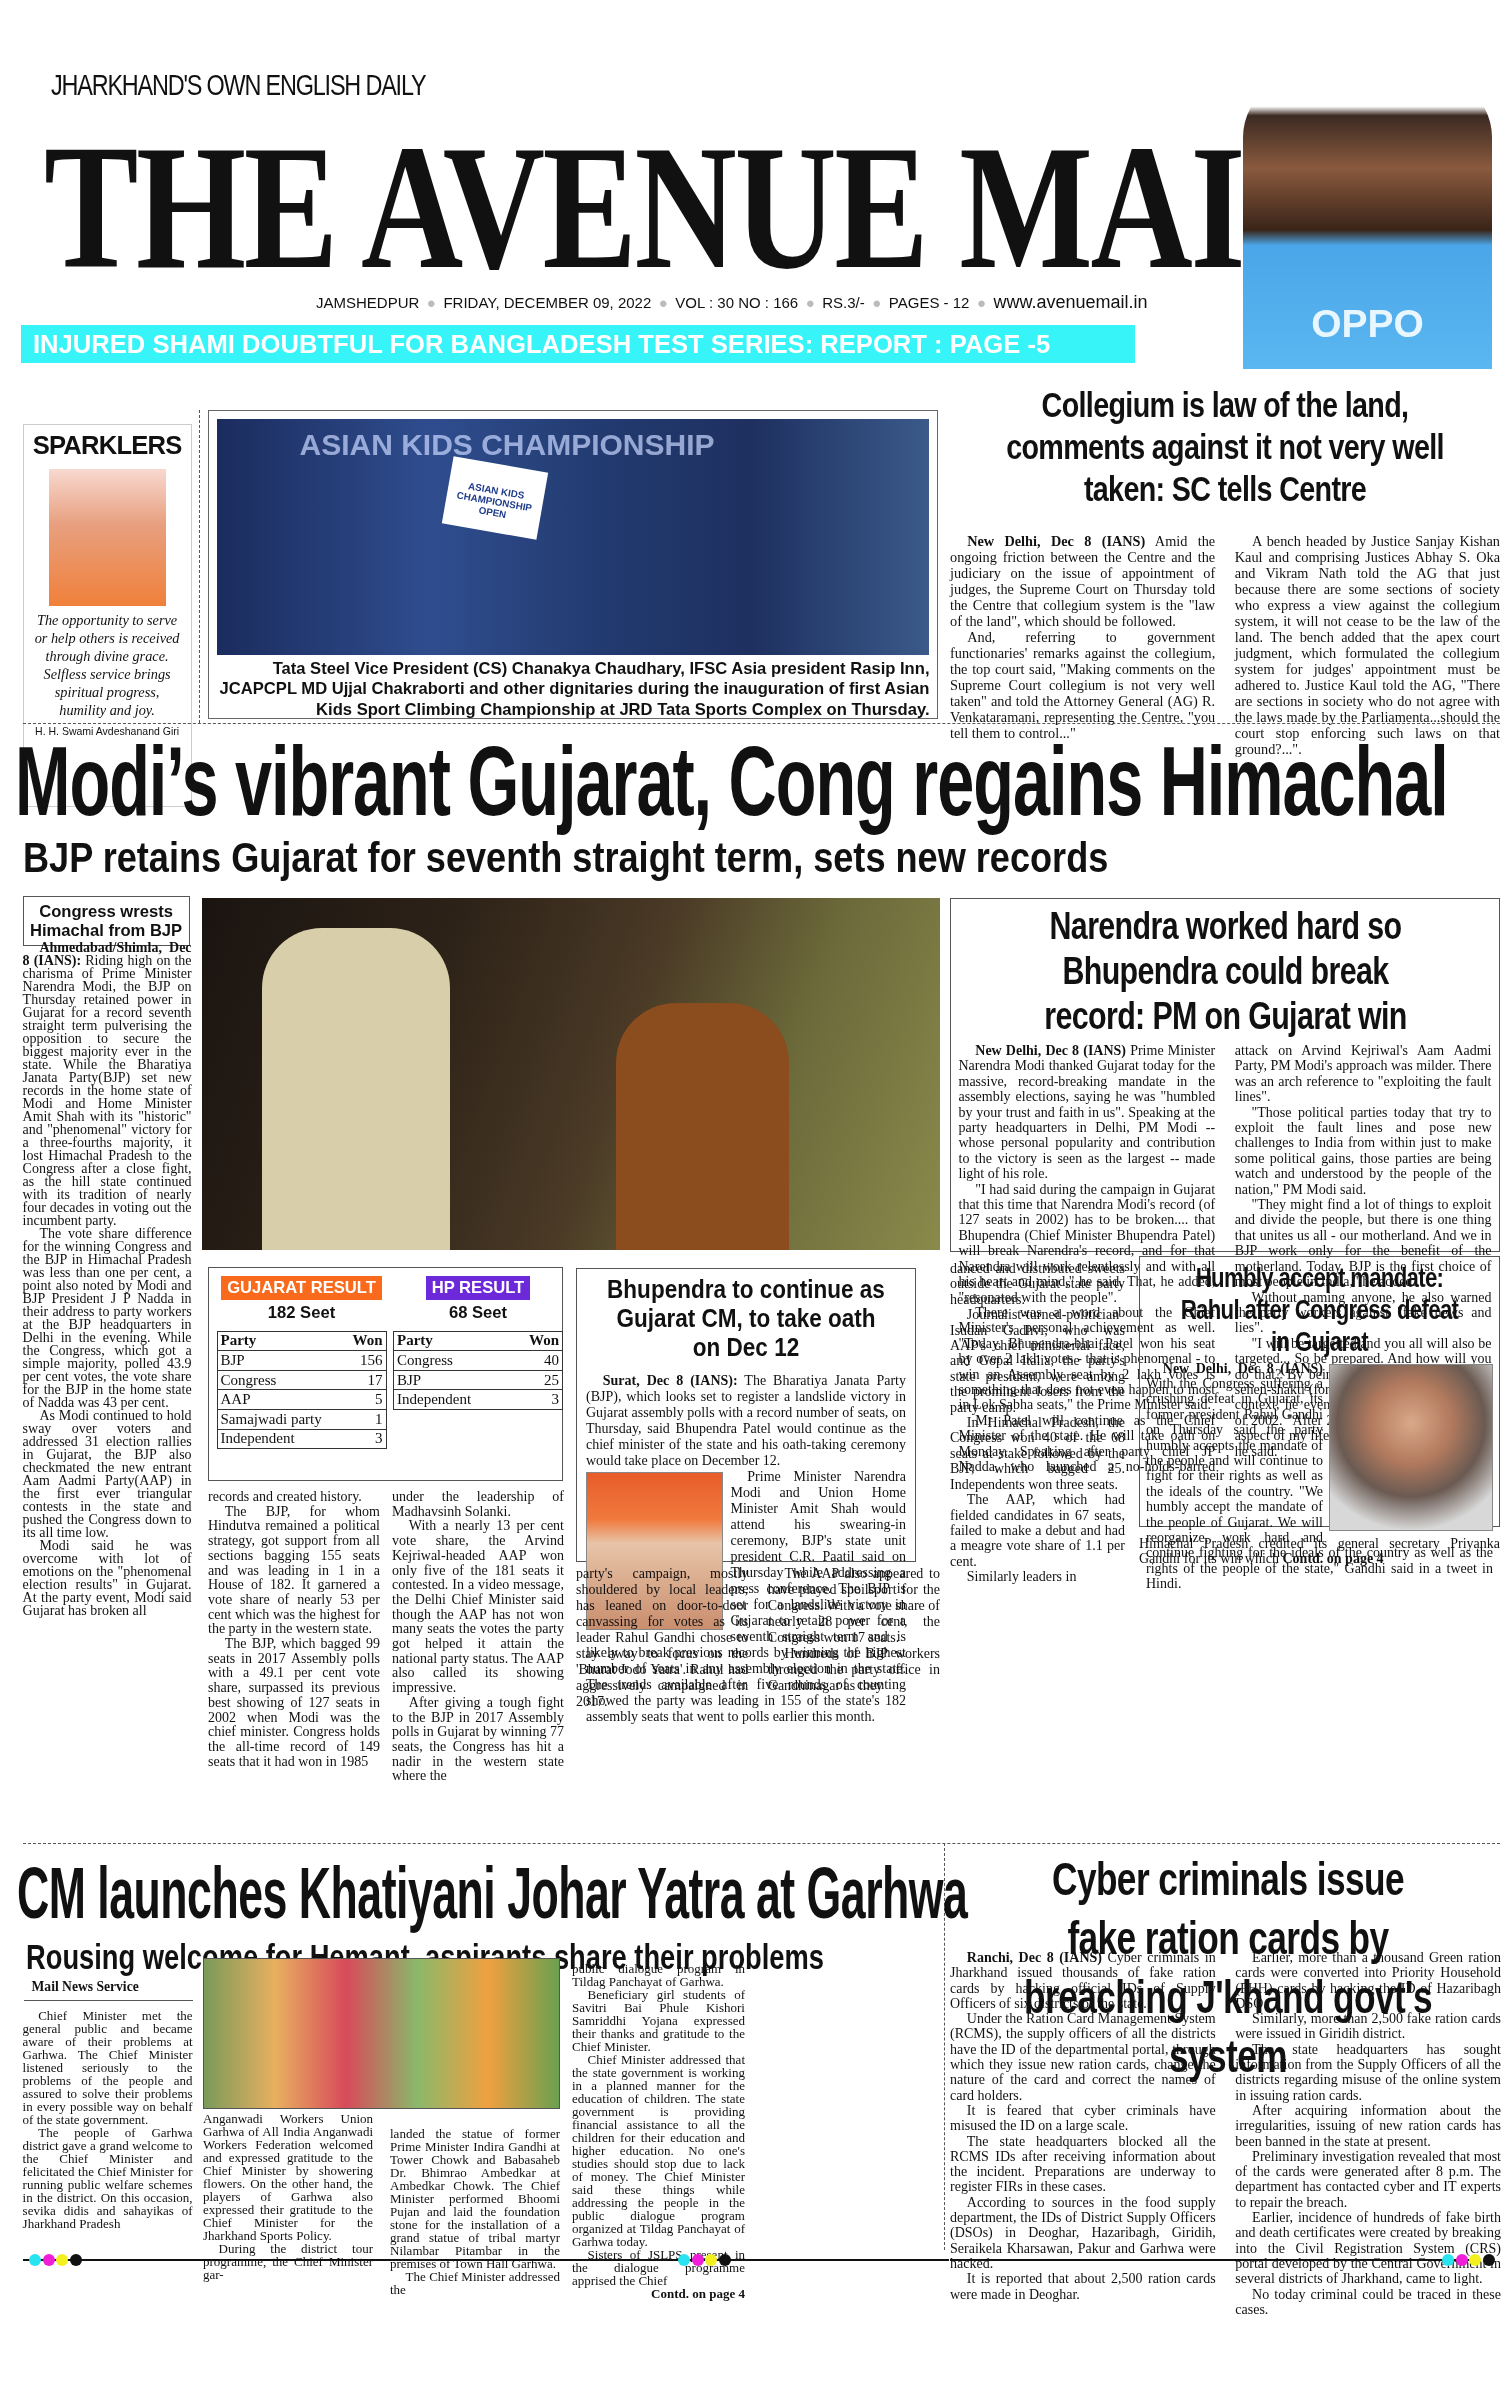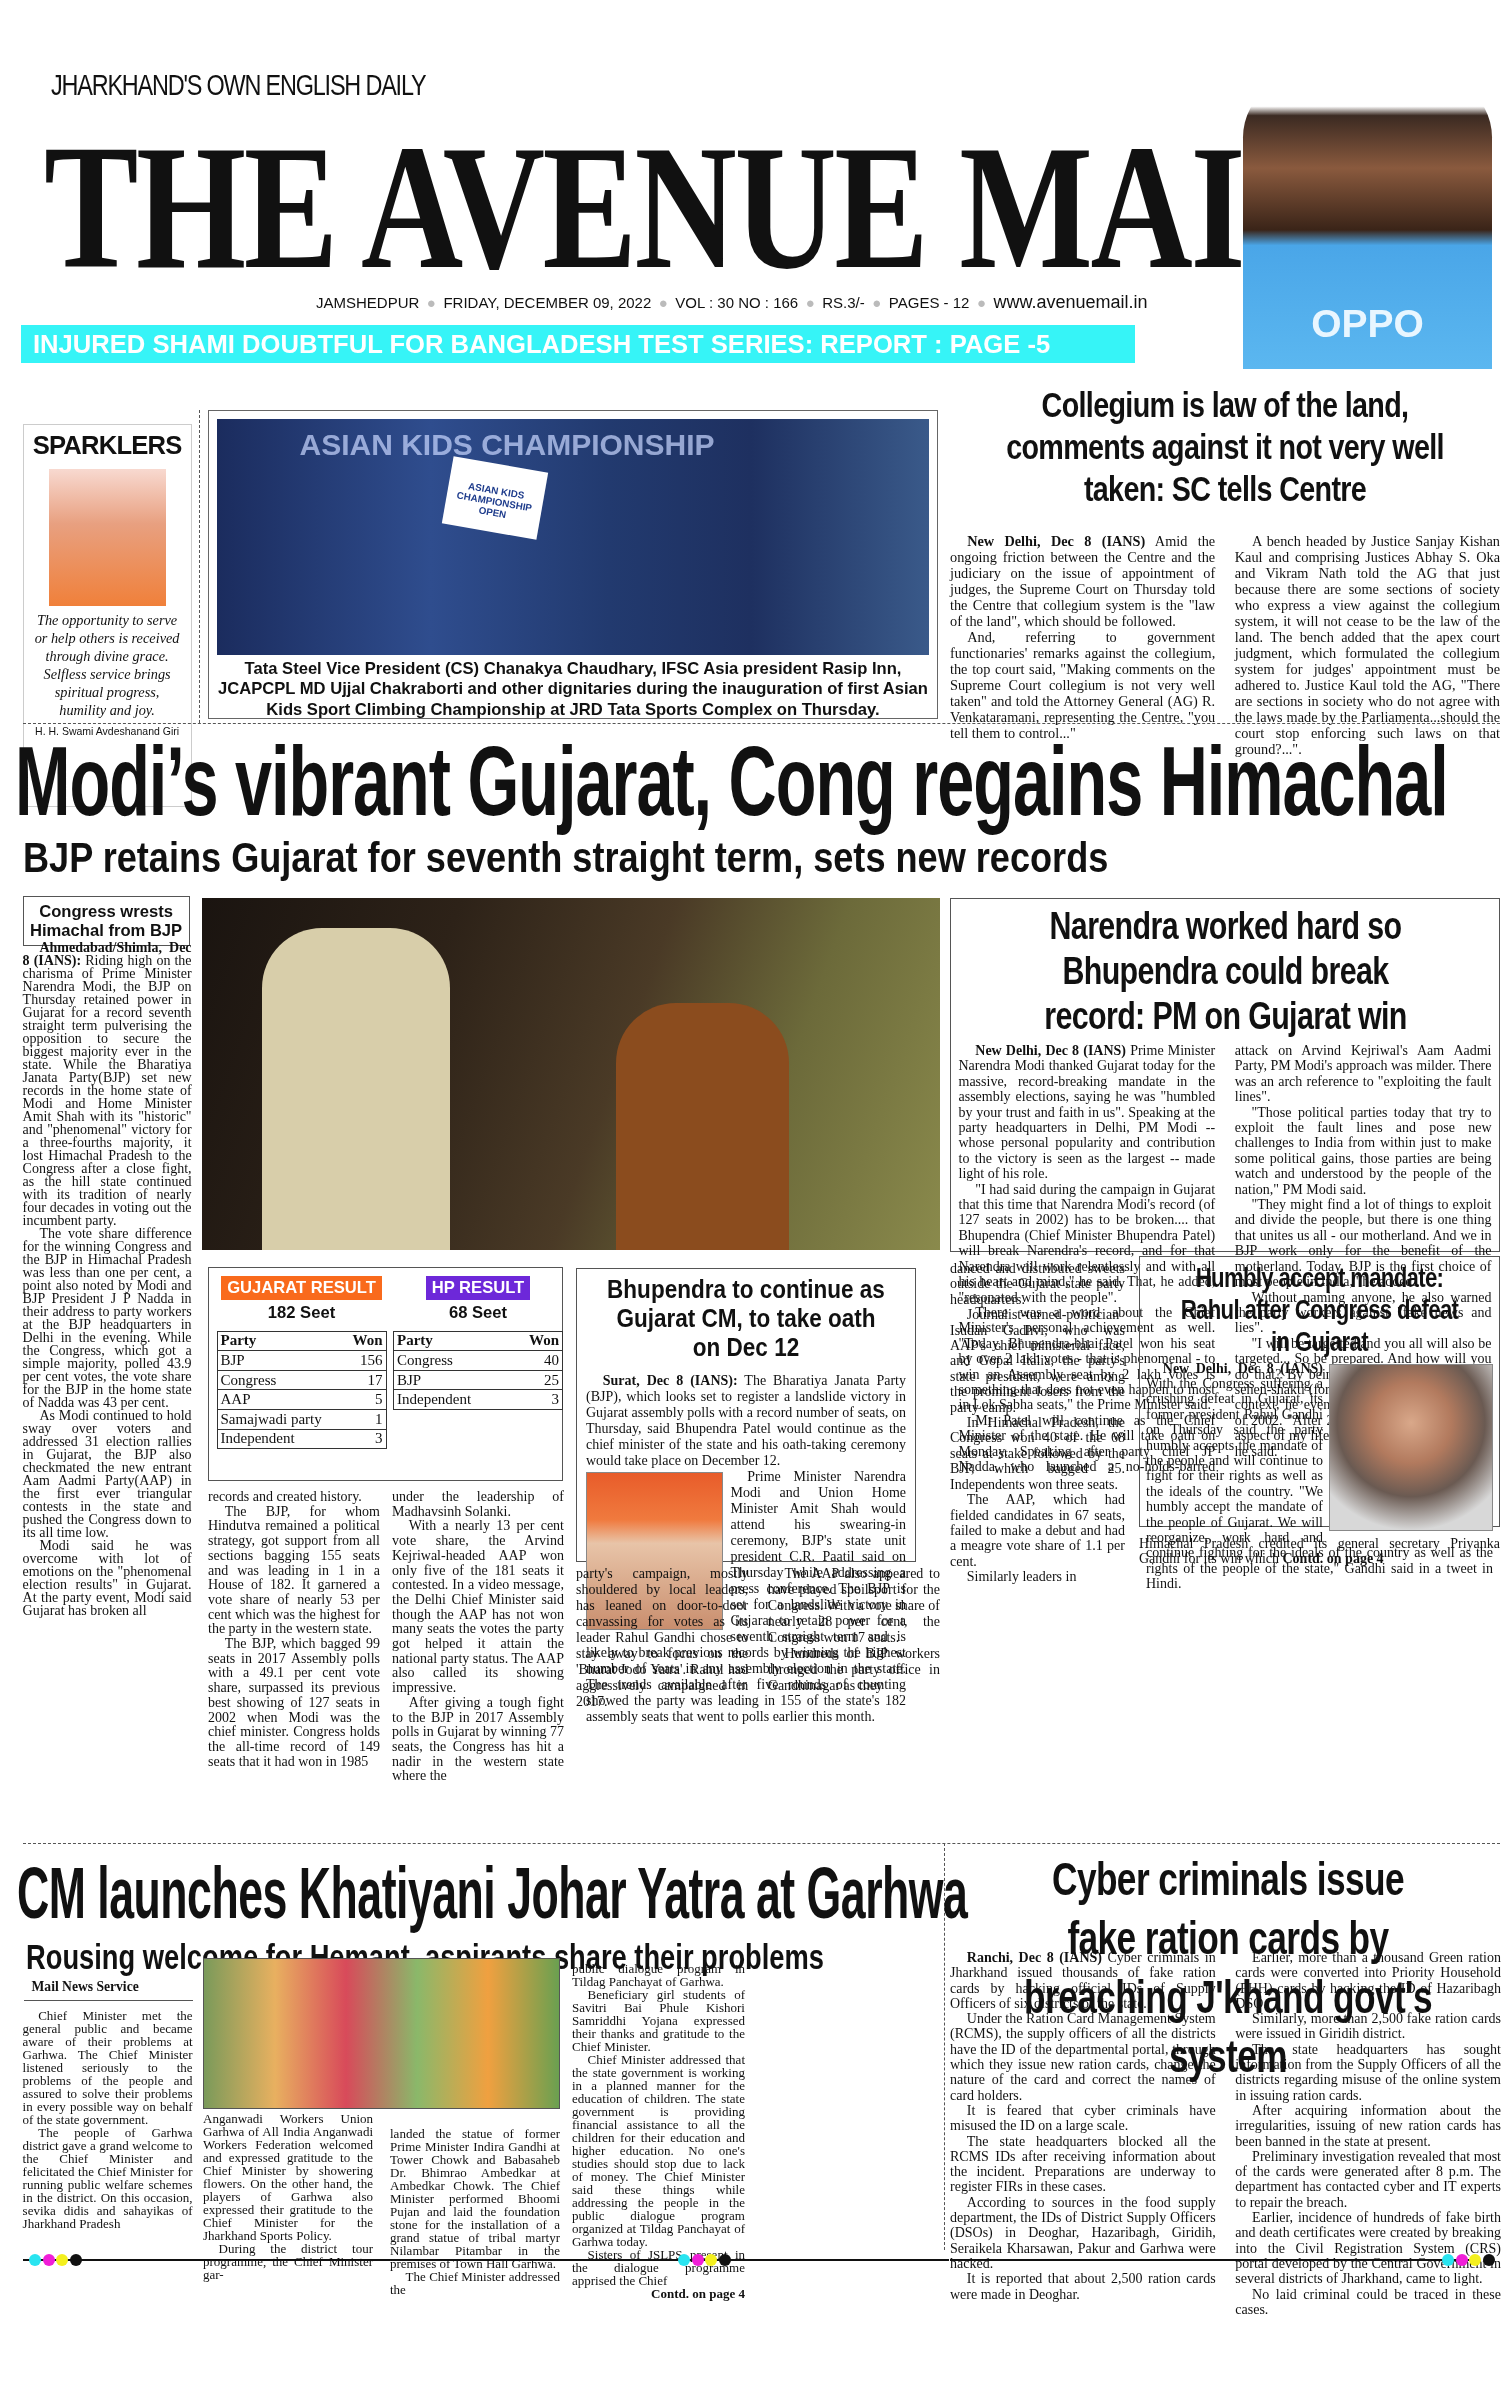--- a/index.html
+++ b/index.html
@@ -31,21 +31,21 @@
   #sparklers { left: 22.6px; top: 424px; width: 169px; height: 383px; border: 0.8px solid #ccc; padding: 6px; text-align: center; }
   #sparklers h3 { font-family: "Liberation Sans", sans-serif; font-size: 25.6px; font-weight: 900; letter-spacing: -0.8px; }
   #sparklers .portrait { width: 117px; height: 137px; margin: 9px auto 4.5px; background: linear-gradient(180deg, #f8d9d0 0%, #e8a080 40%, #f0803a 100%); }
   #sparklers .quote { font-style: italic; font-size: 14.3px; line-height: 18px; }
   #sparklers .author { font-family: "Liberation Sans", sans-serif; font-size: 10.5px; margin-top: 6px; }
 
   #event-photo-box { left: 208px; top: 410px; width: 730px; height: 309px; border: 0.8px solid #666; padding: 7.5px; }
   #event-photo { width: 712px; height: 236px; background: linear-gradient(90deg, #1b2c5e 0%, #2f4d8e 30%, #223a6f 55%, #1e3060 75%, #3a5a8a 100%); position: relative; }
   #event-photo .banner { position: absolute; left: 83px; top: 9px; color: #c9d7ff; font-family: "Liberation Sans", sans-serif; font-size: 30px; font-weight: bold; opacity: .7; }
   #event-photo .sign { position: absolute; left: 230px; top: 45px; width: 96px; height: 68px; background: #fff; transform: rotate(10deg); text-align: center; font-family: "Liberation Sans", sans-serif; font-size: 9.8px; color: #1e3c8c; font-weight: bold; padding-top: 21px; }
-  #event-caption { font-family: "Liberation Sans", sans-serif; font-weight: bold; font-size: 16.6px; line-height: 20.3px; text-align: center; margin-top: 4.5px; }
+  #event-caption { font-family: "Liberation Sans", sans-serif; font-weight: bold; font-size: 16.6px; line-height: 20.3px; text-align: right; margin-top: 4.5px; }
 
   #collegium { left: 950px; top: 384px; width: 550px; }
   #collegium h2 { font-size: 35px; line-height: 42px; text-align: center; transform: scaleX(0.82); transform-origin: center; }
   #collegium .body-text { font-size: 14.3px; line-height: 16px; margin-top: 23px; }
 
   
   #lead-hl { left: 15px; top: 729px; width: 1491px; font-family: "Liberation Sans", sans-serif; font-weight: bold; font-size: 98px; line-height: 105px; white-space: nowrap; transform: scaleX(0.68); transform-origin: left; letter-spacing: -1.5px; }
   #lead-sub { left: 22.6px; top: 834px; width: 1491px; font-family: "Liberation Sans", sans-serif; font-weight: bold; font-size: 42px; line-height: 48px; white-space: nowrap; transform: scaleX(0.86); transform-origin: left; }
 
   #congress-box { left: 22.6px; top: 896px; width: 167px; border: 1.5px solid #555; padding: 4.5px; text-align: center; font-family: "Liberation Sans", sans-serif; font-weight: bold; font-size: 16.6px; line-height: 19.6px; }
@@ -321,21 +321,21 @@
   <p>It is feared that cyber criminals have misused the ID on a large scale.</p>
   <p>The state headquarters blocked all the RCMS IDs after receiving information about the incident. Preparations are underway to register FIRs in these cases.</p>
   <p>According to sources in the food supply department, the IDs of District Supply Officers (DSOs) in Deoghar, Hazaribagh, Giridih, Seraikela Kharsawan, Pakur and Garhwa were hacked.</p>
   <p>It is reported that about 2,500 ration cards were made in Deoghar.</p>
   <p>Earlier, more than a thousand Green ration cards were converted into Priority Household (PHH) cards by hacking the ID of Hazaribagh DSO.</p>
   <p>Similarly, more than 2,500 fake ration cards were issued in Giridih district.</p>
   <p>The state headquarters has sought information from the Supply Officers of all the districts regarding misuse of the online system in issuing ration cards.</p>
   <p>After acquiring information about the irregularities, issuing of new ration cards has been banned in the state at present.</p>
   <p>Preliminary investigation revealed that most of the cards were generated after 8 p.m. The department has contacted cyber and IT experts to repair the breach.</p>
   <p>Earlier, incidence of hundreds of fake birth and death certificates were created by breaking into the Civil Registration System (CRS) portal developed by the Central Government in several districts of Jharkhand, came to light.</p>
-  <p>No laid criminal could be traced in these cases.</p>
+  <p>No today criminal could be traced in these cases.</p>
 </div>
 
 <div class="abs" id="rule-left"></div>
 <div class="abs" id="rule-right"></div>
 <div class="abs cmyk" style="left:29px;top:2254px;">
   <span style="background:#29e4f0"></span>
     <span style="background:#f01ed8"></span>
     <span style="background:#f4f01e"></span>
     <span style="background:#111"></span>
 </div>

